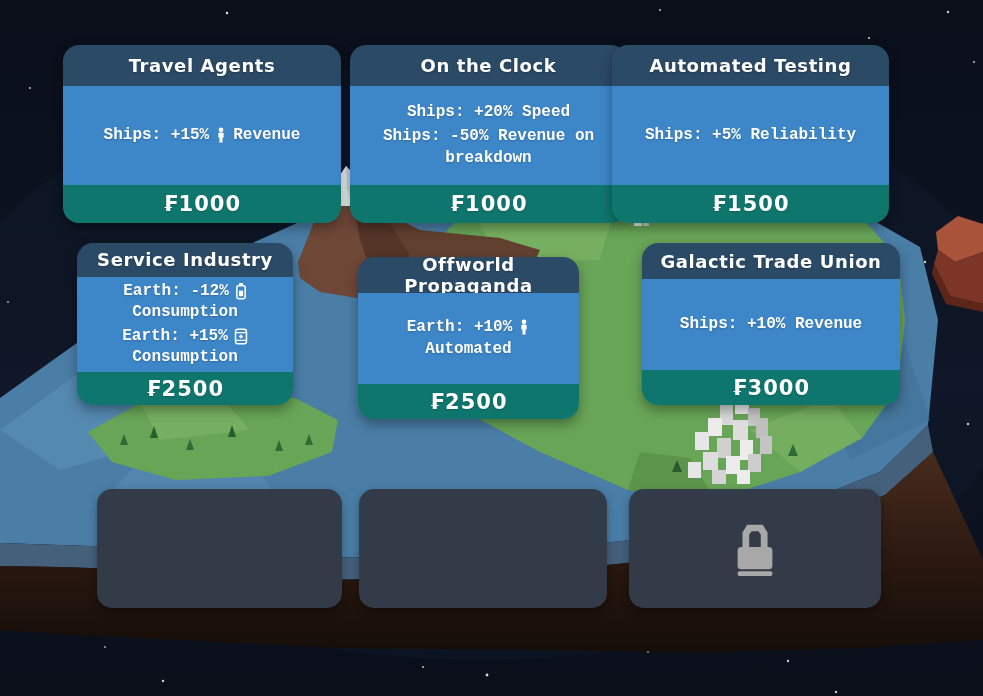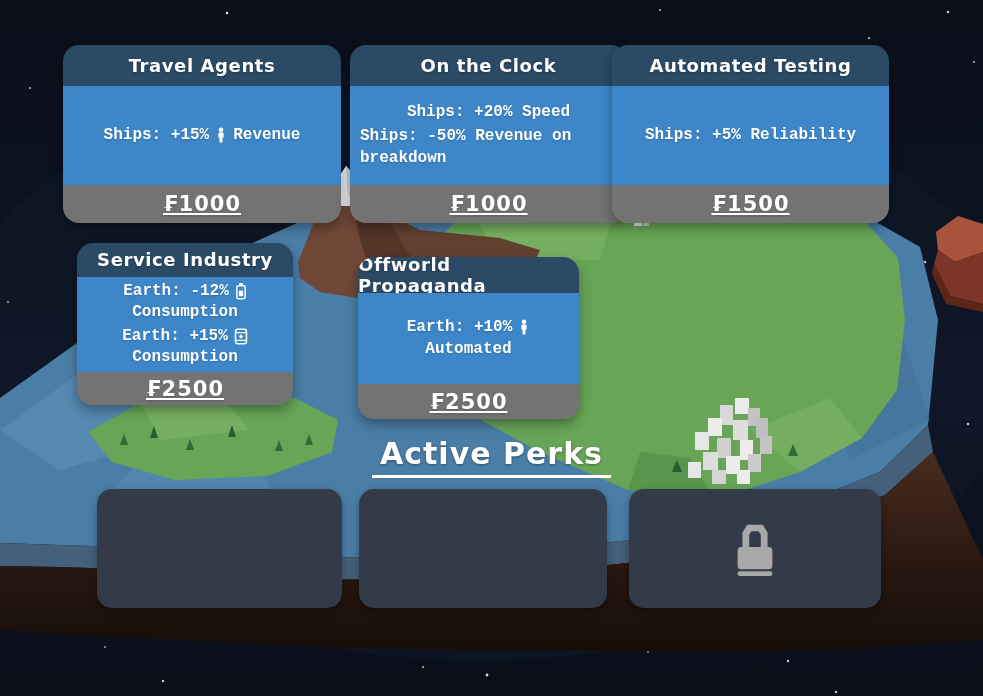--- a/index.html
+++ b/index.html
@@ -5,21 +5,21 @@
   html,body{margin:0;padding:0;background:#000;}
   .stage{
     position:relative;width:983px;height:696px;overflow:hidden;
     font-family:"DejaVu Sans",sans-serif;color:#fff;
     background:#0b111d;
   }
   .scene{position:absolute;left:0;top:0;z-index:0;}
   
   .perk-card{
     position:absolute;z-index:2;display:flex;flex-direction:column;
-    border-radius:16px;overflow:hidden;
+    border-radius:16px;overflow:hidden;text-align:center;
     box-shadow:0 5px 12px rgba(0,0,0,.35);cursor:pointer;
   }
   .card-header{
     background:#2b4a66;display:flex;align-items:center;justify-content:center;
     font-weight:bold;font-size:18px;letter-spacing:.6px;
     text-shadow:0 1px 2px rgba(0,0,0,.25);
   }
   .r1 .card-header{height:41px}
   .r2 .card-header{height:36px}
   .card-body{
@@ -27,24 +27,23 @@
     align-items:center;justify-content:center;row-gap:3px;
     padding:4px 10px;font-weight:bold;font-size:16px;
     text-shadow:0 1px 2px rgba(0,0,0,.2);
     font-family:Liberation Mono, monospace;
   }
   .effect-line{
     display:flex;flex-wrap:wrap;justify-content:center;align-items:center;
     column-gap:6px;line-height:1.32;
   }
   .card-footer{
-    background:#737373;display:flex;align-items:center;justify-content:center;
+    background:#0f766e;display:flex;align-items:center;justify-content:center;
     font-weight:bold;font-size:21px;letter-spacing:1px;
     text-shadow:0 1px 2px rgba(0,0,0,.2);
-    text-decoration:underline;
   }
   .r1 .card-footer{height:38px}
   .r2 .card-footer{height:35px}
   .ic{display:inline-flex;align-items:center}
   .ic svg{display:block}
   
   .active-perks-heading{
     position:absolute;left:0;top:436px;width:983px;text-align:center;z-index:2;
   }
   .active-perks-heading span{
@@ -281,24 +280,34 @@
             </svg>
         </span>
         <span>Automated</span>
       </div>
     </div>
     <div class="card-footer">
       <span>₣2500</span>
     </div>
   </div>
 
-
-  <div class="active-perks-heading">
-    <span>Active Perks</span>
-  </div>
+  <div class="perk-card r2" style="left:642px;top:243px;width:258px;height:162px">
+    <div class="card-header">
+      <span>Galactic Trade Union</span>
+    </div>
+    <div class="card-body">
+      <div class="effect-line">
+        <span>Ships: +10% Revenue</span>
+      </div>
+    </div>
+    <div class="card-footer">
+      <span>₣3000</span>
+    </div>
+  </div>
+
 
   <div class="perk-slot" style="left:97px;width:245px"></div>
 
   <div class="perk-slot" style="left:359px;width:248px"></div>
 
   <div class="perk-slot" style="left:629px;width:252px">
     <span class="ic">
       <svg width="48" height="56" viewBox="0 0 46 58" fill="#a8a8a8">
         <polygon points="10,28 10,12 15,4 31,4 36,12 36,28 29,28 29,14 26.5,10.5 19.5,10.5 17,14 17,28"></polygon>
         <rect x="5" y="27" width="36" height="23" rx="4"></rect>

